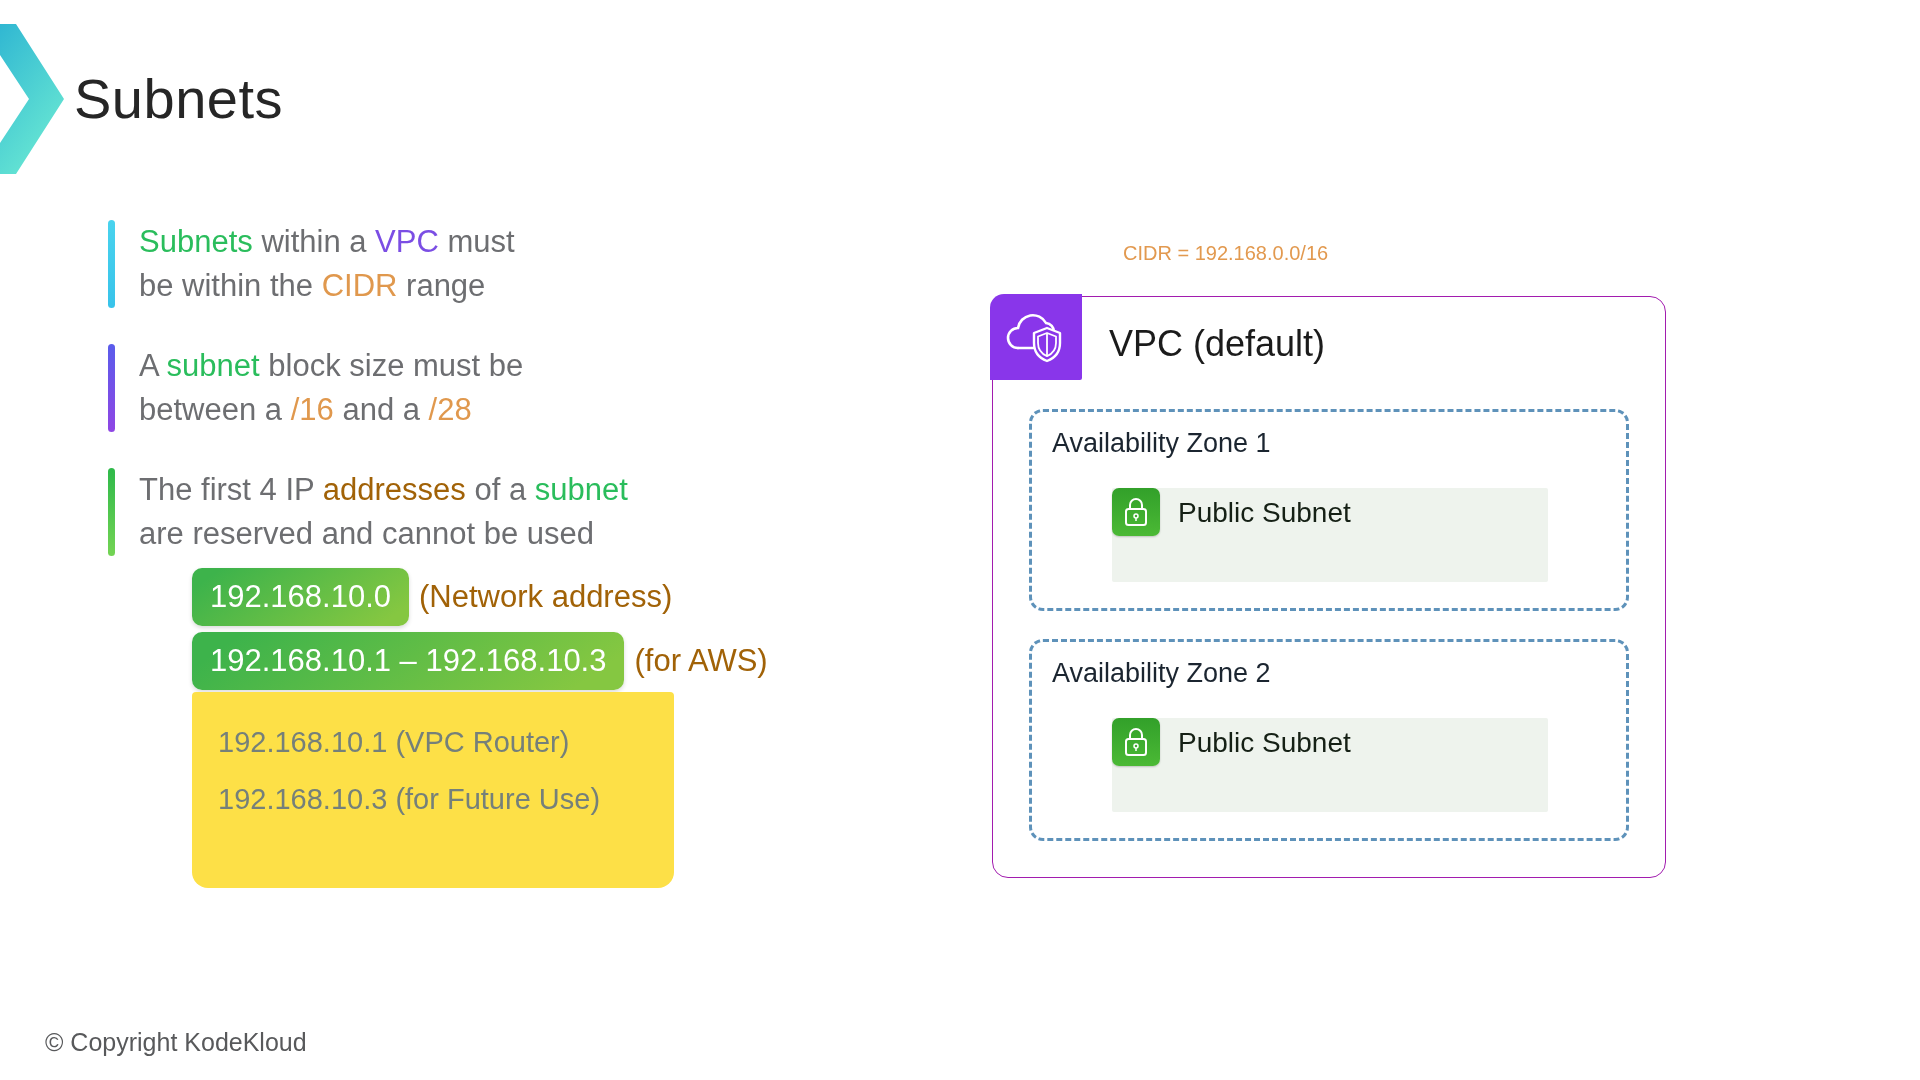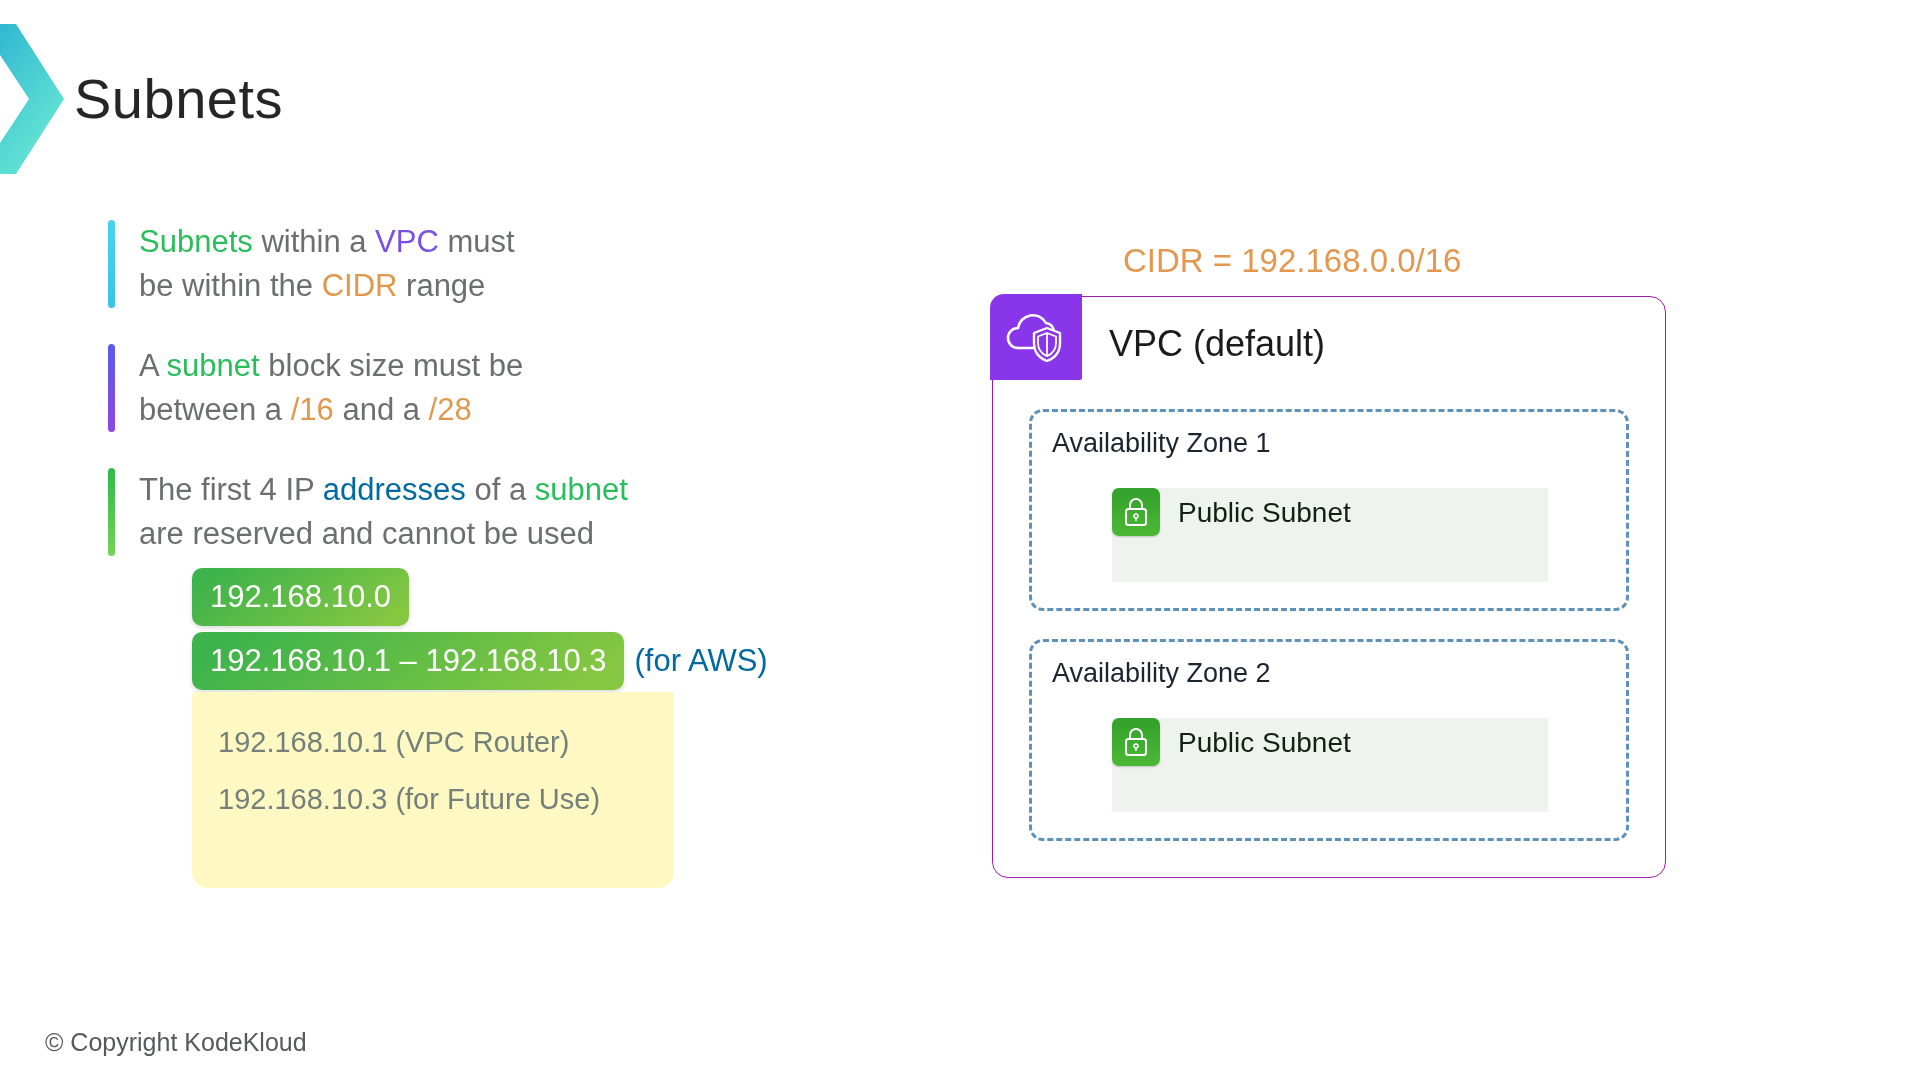--- a/index.html
+++ b/index.html
@@ -6,21 +6,21 @@
   body{
     width:1920px;height:1080px;position:relative;overflow:hidden;
     background:#ffffff;
     font-family:"Liberation Sans","DejaVu Sans",sans-serif;
   }
   
   .c-gray{color:#6d6e71}
   .c-green{color:#2abd5c}
   .c-purple{color:#7b4ee4}
   .c-orange{color:#e0984d}
-  .c-teal{color:#0369a1}
+  .c-teal{color:#a16207}
 
   
   .logo{position:absolute;left:0;top:24px;width:64px;height:150px;}
   .page-title{
     position:absolute;left:74px;top:66px;
     font-size:56px;font-weight:500;color:#262626;letter-spacing:.5px;
   }
 
   
   .bullet{position:absolute;left:108px;display:flex;gap:24px;}
@@ -34,27 +34,27 @@
   .chip-row{position:absolute;left:192px;display:flex;align-items:center;gap:10px;}
   .chip{
     background:linear-gradient(145deg,#3db34b 10%,#85c741 90%);
     color:#fff;font-size:31px;border-radius:10px;
     padding:11px 18px;box-shadow:0 2px 4px rgba(0,0,0,.15);
     white-space:nowrap;
   }
   .chip-note{font-size:31px;white-space:nowrap;}
   .reserved-box{
     position:absolute;left:192px;top:692px;width:482px;height:196px;
-    background:#fef9c3;border-radius:4px 4px 16px 16px;
+    background:#fde047;border-radius:4px 4px 16px 16px;
     box-sizing:border-box;padding:22px 0 0 26px;
   }
   .reserved-line{font-size:29px;line-height:57px;color:#75807a;white-space:nowrap;}
 
   
-  .cidr-label{position:absolute;left:1123px;top:242px;font-size:33px;color:#e2994f;text-align:center;}
+  .cidr-label{position:absolute;left:1123px;top:242px;font-size:20px;color:#e2994f;text-align:center;}
   .vpc-box{
     position:absolute;left:992px;top:296px;width:674px;height:582px;
     border:1px solid #a21caf;border-radius:16px;background:#fff;box-sizing:border-box;
   }
   .vpc-icon-square{
     position:absolute;left:-3px;top:-3px;width:92px;height:86px;
     background:#8936ea;border-radius:14px 0 2px 0;
     display:flex;align-items:center;justify-content:center;
   }
   .vpc-title{position:absolute;left:116px;top:26px;font-size:36px;color:#1b1b1b;}
@@ -113,20 +113,21 @@
 <div class="bullet" style="top:468px">
   <div class="bar bar-green"></div>
   <div class="bullet-text">
     <div><span class="c-gray">The first 4 IP </span><span class="c-teal">addresses</span><span class="c-gray"> of a </span><span class="c-green">subnet</span></div>
     <div><span class="c-gray">are reserved and cannot be used</span></div>
   </div>
 </div>
 
 <div class="chip-row" style="top:568px">
   <div class="chip">192.168.10.0</div>
+  <div class="chip-note c-teal">(Network address)</div>
 </div>
 <div class="chip-row" style="top:632px">
   <div class="chip">192.168.10.1 – 192.168.10.3</div>
   <div class="chip-note c-teal">(for AWS)</div>
 </div>
 
 <div class="reserved-box">
   <div class="reserved-line">192.168.10.1 (VPC Router)</div>
   <div class="reserved-line">192.168.10.3 (for Future Use)</div>
 </div>

